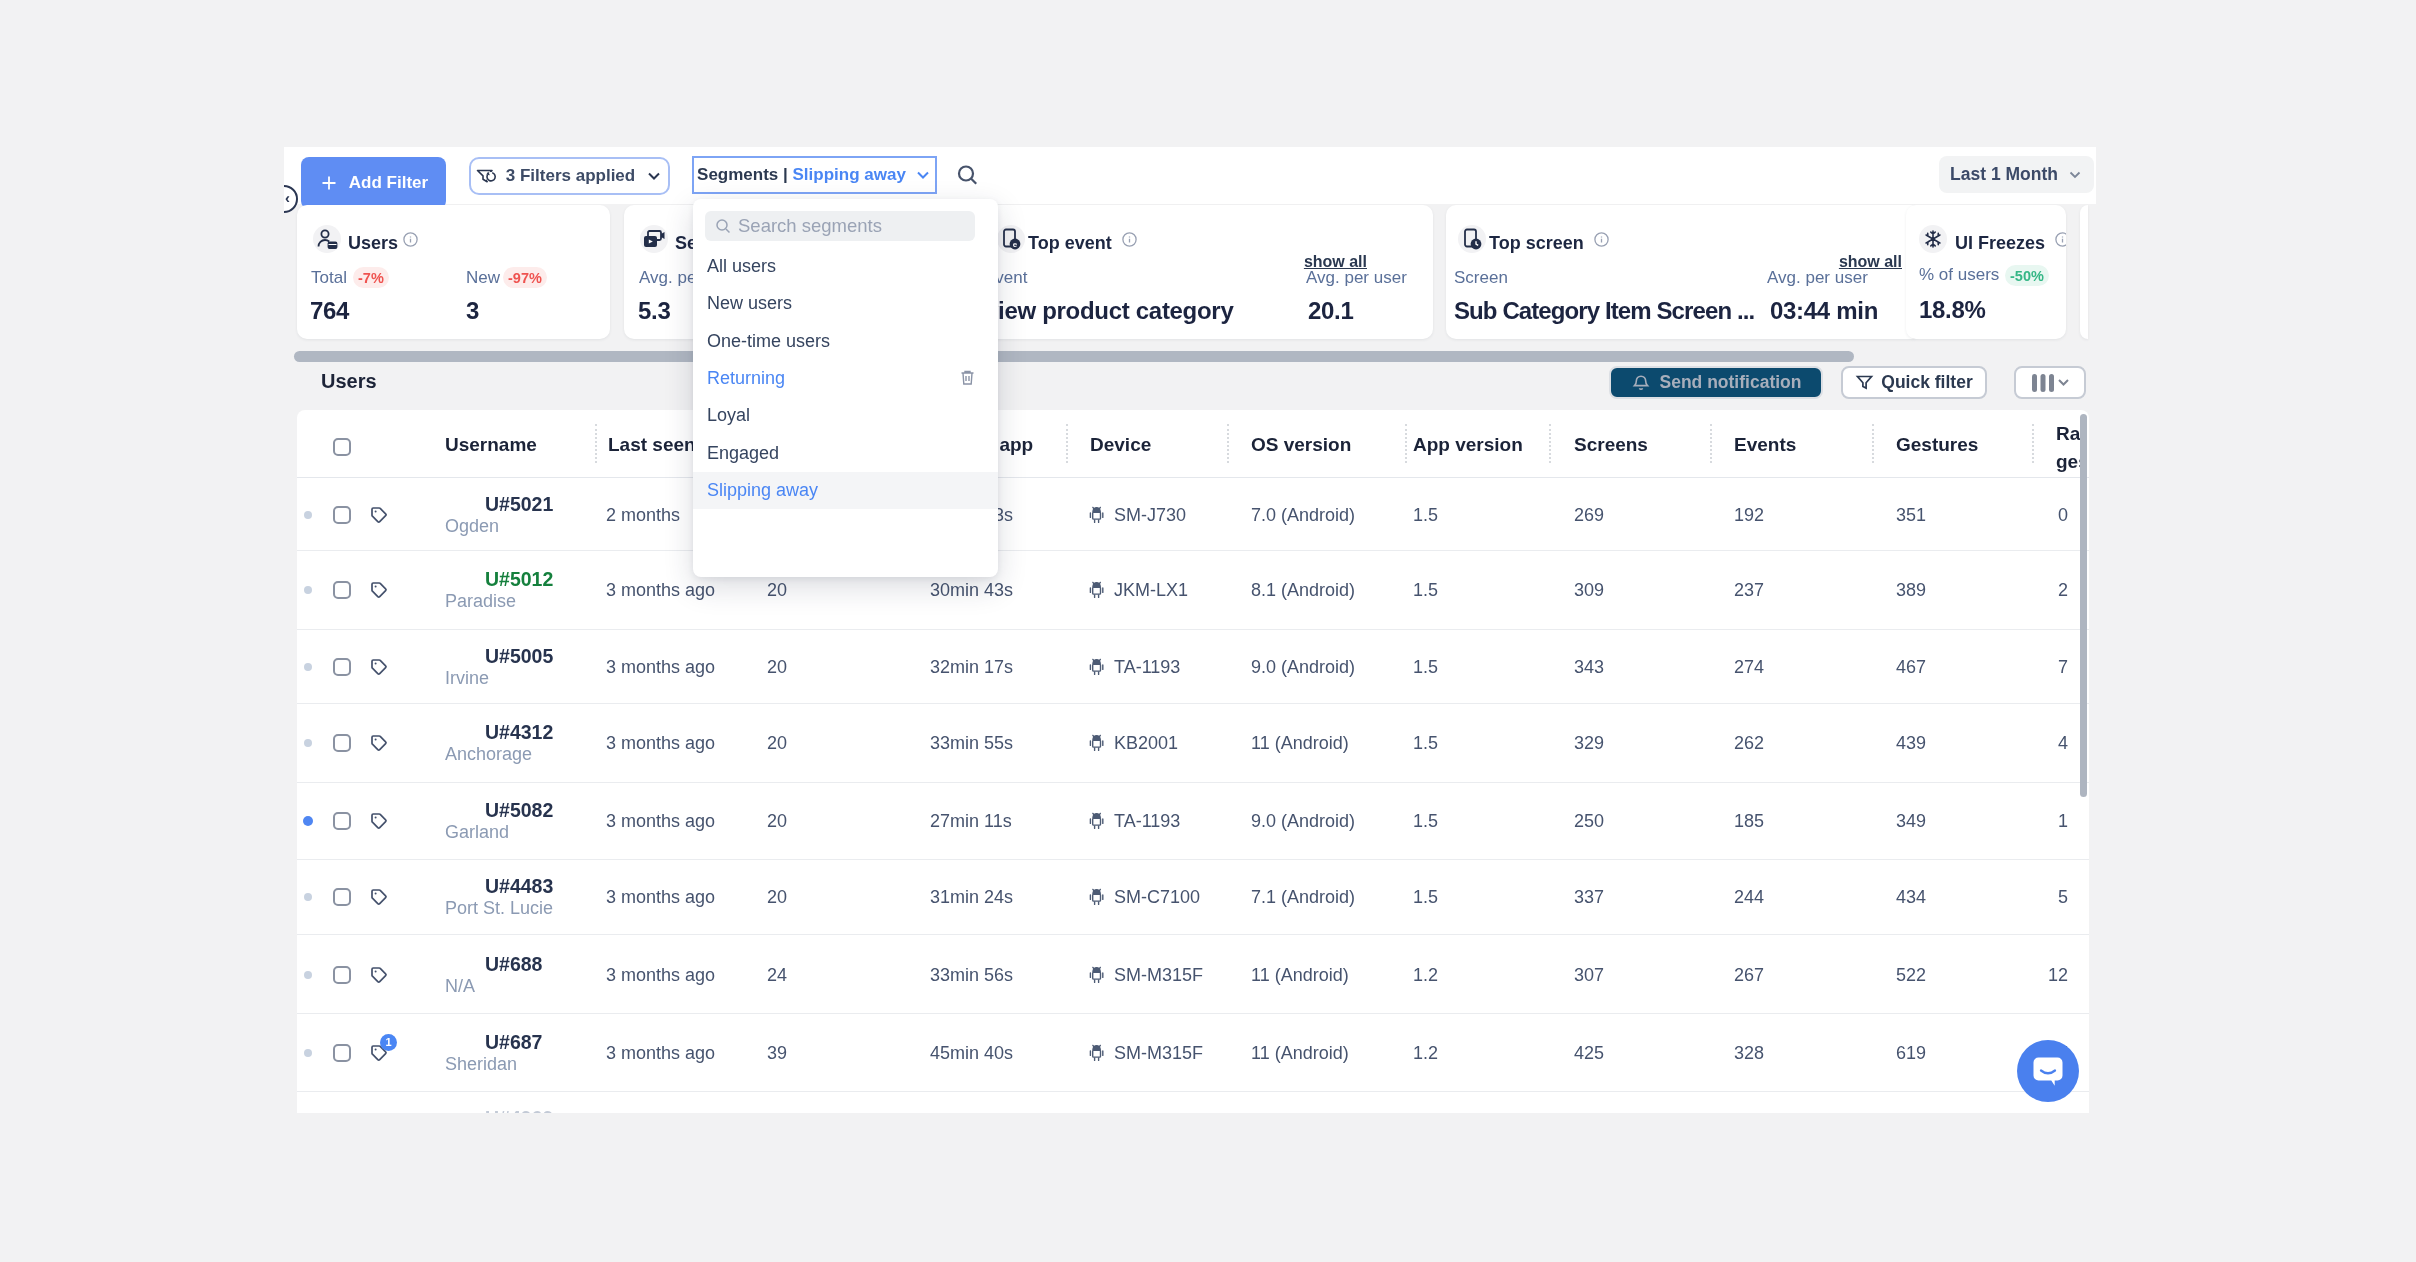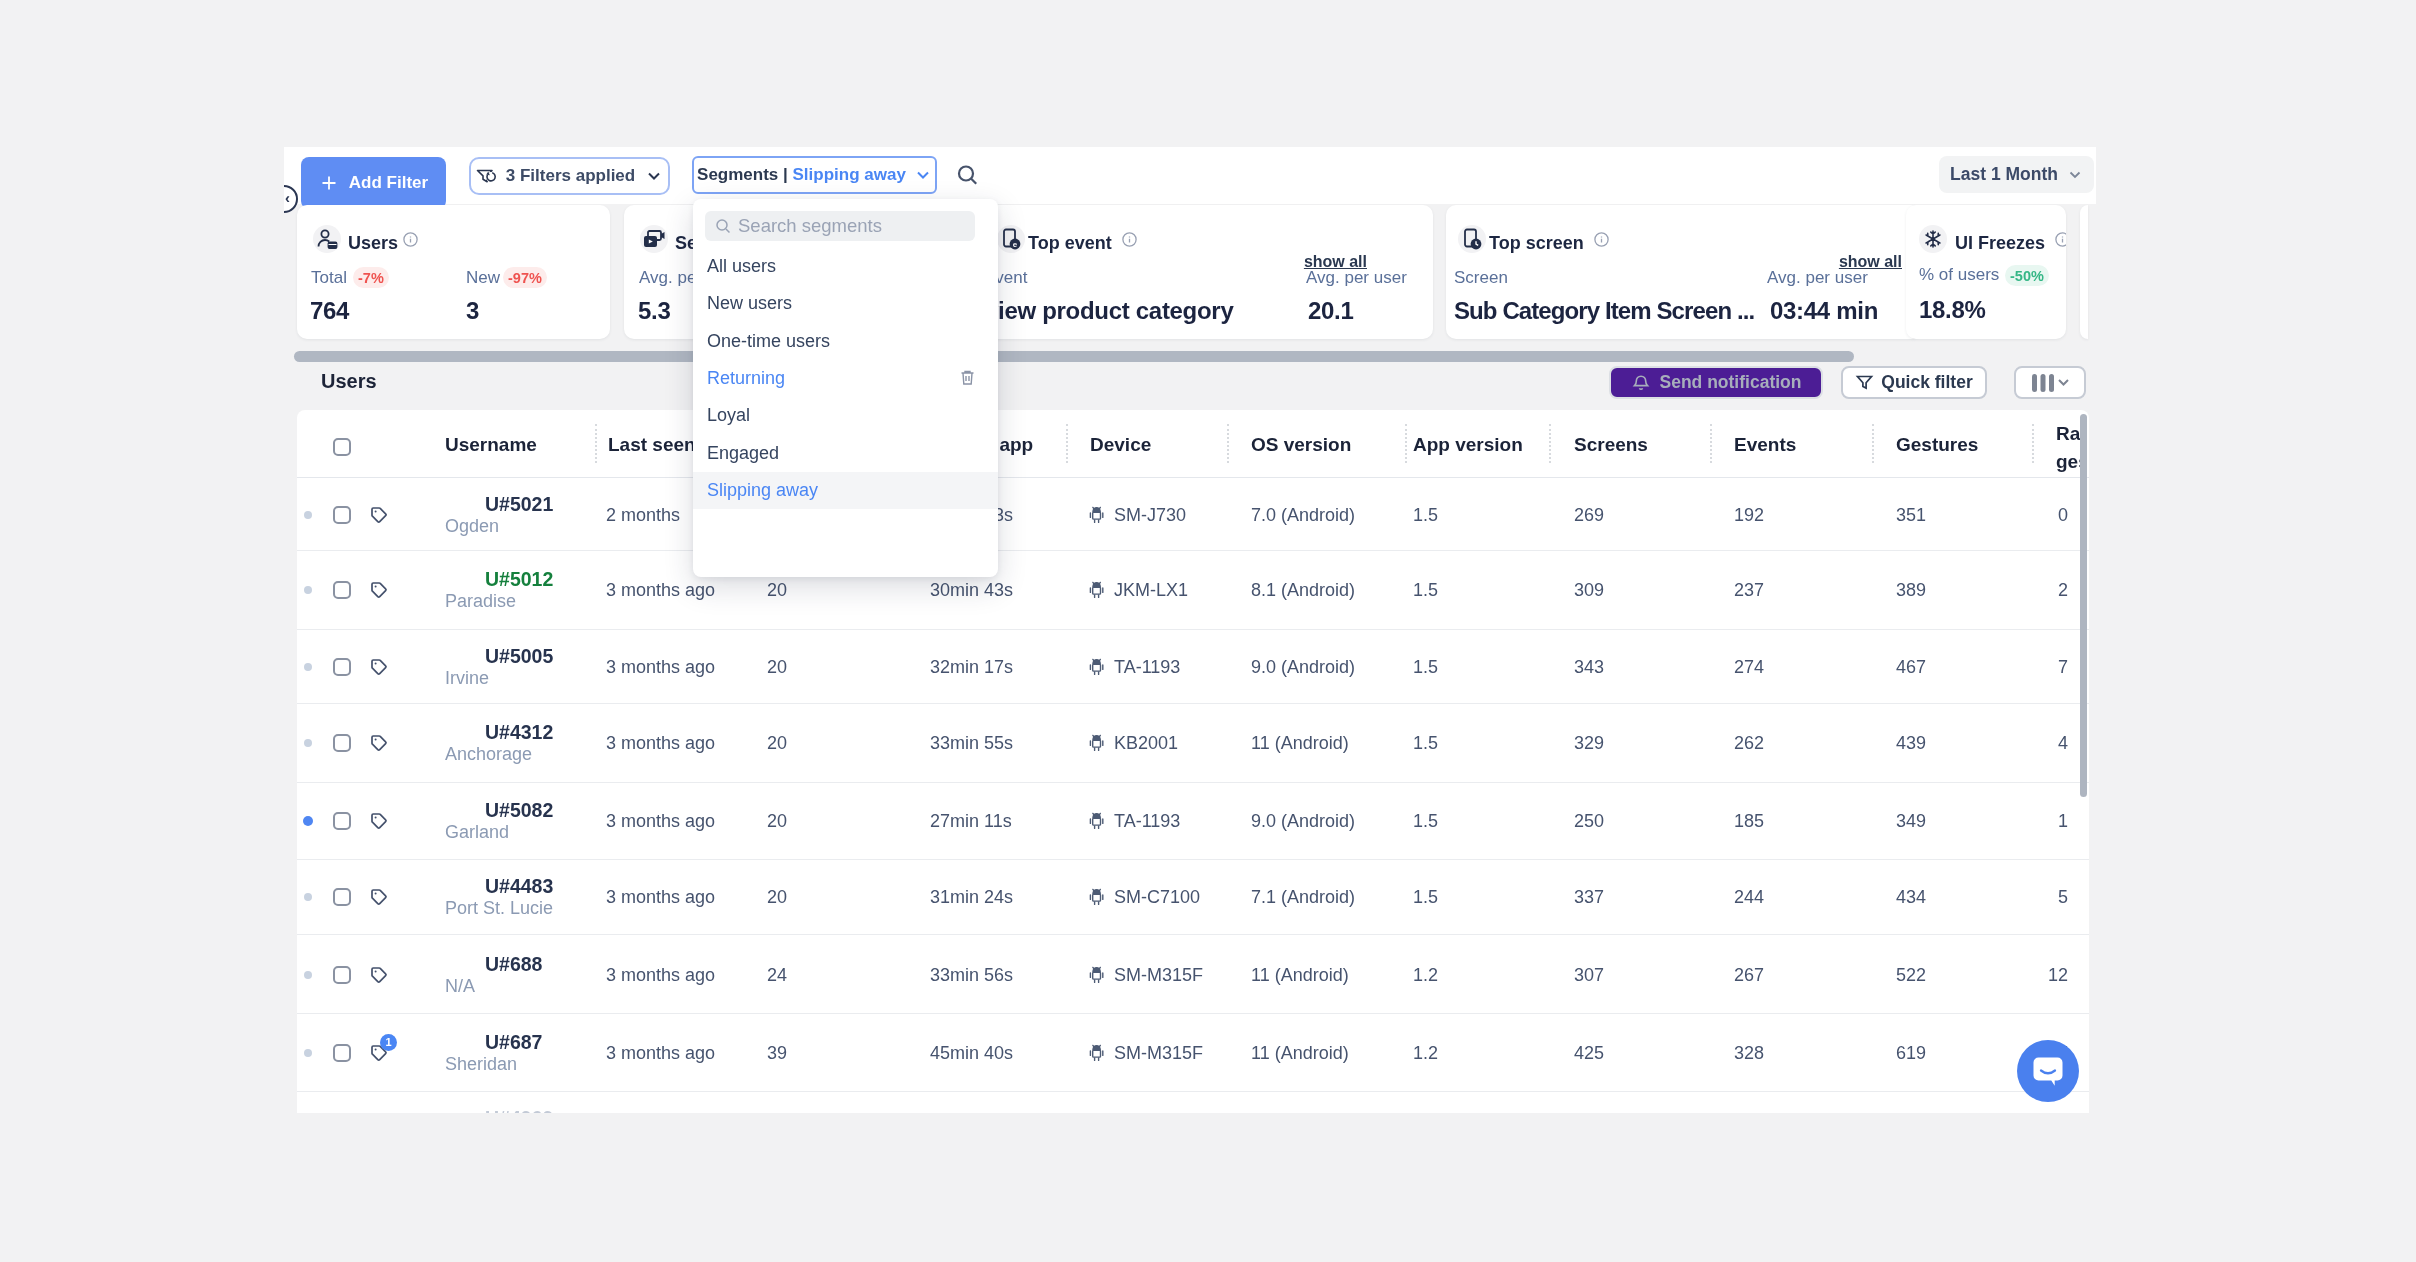--- a/index.html
+++ b/index.html
@@ -39,21 +39,21 @@
         <path d="M11.6 8.6a4.1 4.1 0 1 0 4.6-1.8"></path>
         <path d="M12.3 5.4l-2 3.1 3.5 0.7z" fill="#2a3650" stroke="none"></path>
       </g>
     </svg>
   3 Filters applied
   <svg width="18" height="18" viewBox="0 0 18 18" style="margin-left:10px">
       <path d="M4 6.5l5 5 5-5" fill="none" stroke="#2a3650" stroke-width="2"></path>
     </svg>
 </div>
 
-<div class="btn" style="left:692px;top:156px;width:245px;height:38px;background:#fff;border:2px solid #7da4f5;border-radius:6px;font-size:17px;white-space:nowrap">
+<div class="btn" style="left:692px;top:156px;width:245px;height:38px;background:#fff;border:2px solid #7da4f5;border-radius:0;font-size:17px;white-space:nowrap">
   <span style="color:#2c3950;font-weight:700">Segments&nbsp;|</span>
     <span style="color:#4a86f4;font-weight:700">&nbsp;Slipping away</span>
   <svg width="18" height="18" viewBox="0 0 18 18" style="margin-left:8px">
       <path d="M4 6.5l5 5 5-5" fill="none" stroke="#4a86f4" stroke-width="2"></path>
     </svg>
 </div>
 
 <svg width="28" height="28" viewBox="0 0 28 28" style="position:absolute;left:953px;top:161px">
     <circle cx="13" cy="12.5" r="7" fill="none" stroke="#47536b" stroke-width="2.2"></circle>
     <path d="M18.2 17.7l5 5" stroke="#47536b" stroke-width="2.2"></path>
@@ -160,21 +160,21 @@
     </svg>
   <div class="clabel" style="left:13px;top:60px;font-size:17px">% of users</div>
   <div style="position:absolute;left:99px;top:60px;height:21px;padding:0 5px;border-radius:10.5px;background:#e8f7f1;color:#35b786;font-size:14.5px;font-weight:700;display:flex;align-items:center">-50%</div>
   <div class="cval" style="left:13px;top:91px">18.8%</div>
 </div>
 <div class="card" style="left:2080px;width:8px;border-radius:10px 0 0 10px"></div>
 
 <div style="position:absolute;left:294px;top:351px;width:1560px;height:11px;border-radius:5.5px;background:#b0b7c2"></div>
 
 <div style="position:absolute;left:321px;top:370px;font-size:20px;font-weight:700;color:#1d2438">Users</div>
-<div class="btn" style="left:1609px;top:366px;width:214px;height:33px;background:#4c1d95;border:2px solid #dcdfe4;color:#a7aebb;font-size:17.5px;font-weight:600">
+<div class="btn" style="left:1609px;top:366px;width:214px;height:33px;background:#0c4a6e;border:2px solid #dcdfe4;color:#a7aebb;font-size:17.5px;font-weight:600">
   <svg width="20" height="20" viewBox="0 0 20 20" style="margin-right:9px">
       <g fill="none" stroke="#a7aebb" stroke-width="1.6">
         <path d="M10 3.2c-2.9 0-4.6 2-4.6 4.4 0 3.2-1.1 4.2-1.9 5h13c-.8-.8-1.9-1.8-1.9-5 0-2.4-1.7-4.4-4.6-4.4z"></path>
         <path d="M8.5 15.2a1.6 1.6 0 0 0 3 0"></path>
       </g>
     </svg>Send notification
 </div>
 <div class="btn" style="left:1841px;top:366px;width:146px;height:33px;background:#fff;border:2px solid #c6cbd4;color:#2b3950;font-size:17.5px;font-weight:700">
   <svg width="19" height="19" viewBox="0 0 19 19" style="margin-right:7px">
       <path d="M2.5 3.5h14l-5.4 6.2v5.3l-3.2-1.6v-3.7z" fill="none" stroke="#2b3950" stroke-width="1.7"></path>

